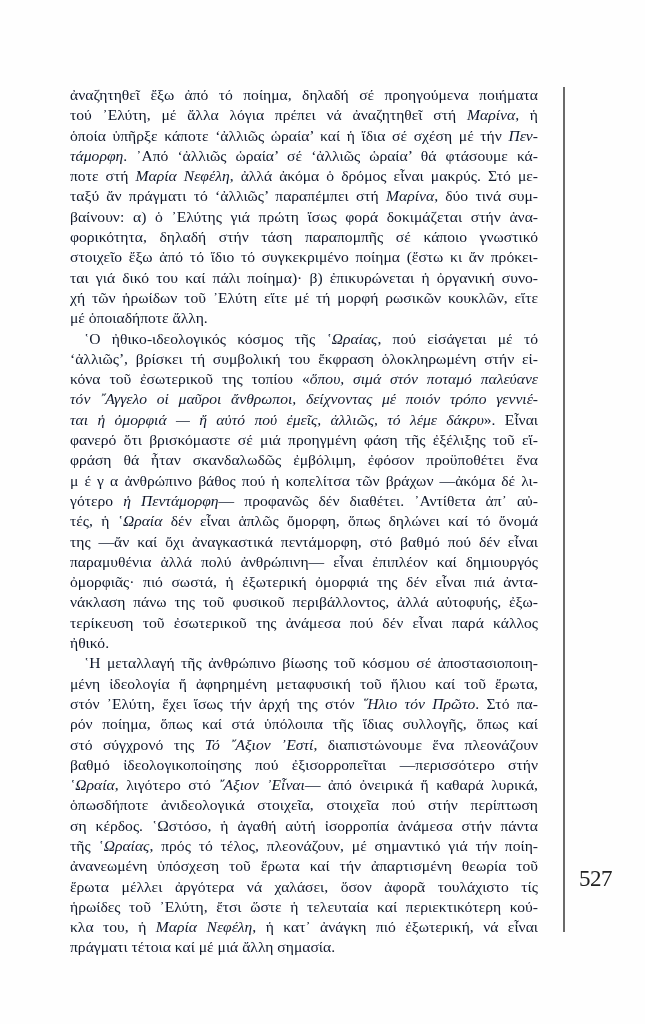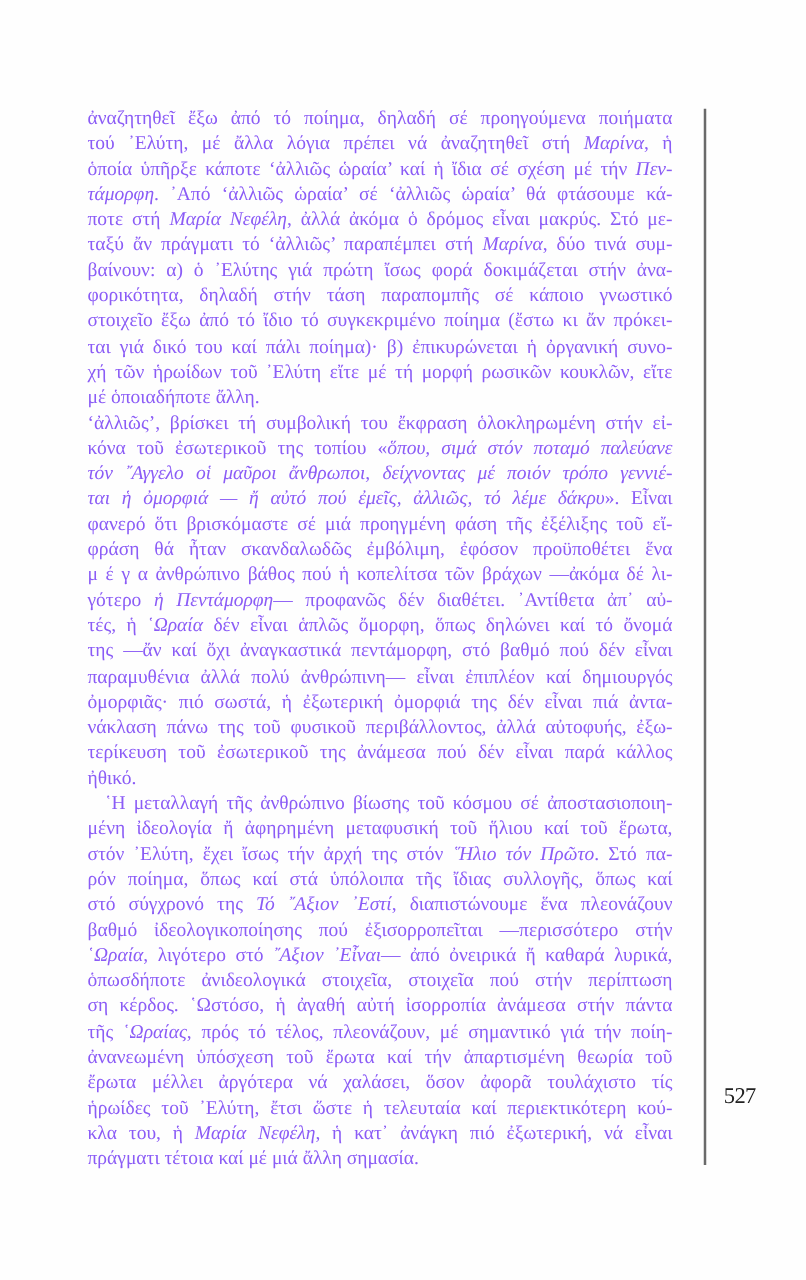--- a/index.html
+++ b/index.html
@@ -4,51 +4,52 @@
 <style>
   html, body { margin:0; padding:0; }
   body {
     width:645px; height:1024px; background:#ffffff; position:relative; overflow:hidden;
     font-family:"DejaVu Serif","Liberation Serif",serif; color:#1e1e1e;
   }
   .page { position:absolute; left:0; top:0; width:645px; height:1024px; background:#fefefe; }
   .text-block {
     position:absolute; left:70px; top:85px; width:468px;
     font-family:"Liberation Serif","DejaVu Serif",serif;
-    font-size:15.6px; line-height:20.3px; color:#8b5cf6;
+    font-size:15.6px; line-height:20.3px; color:#0f172a;
   }
   .line { display:block; white-space:nowrap; text-align:justify; text-align-last:justify; height:20.3px; }
   .line.last { text-align-last:left; }
   .line.indent { padding-left:14px; }
   .rule {
     position:absolute; left:563px; top:87px; width:2px; height:845px; background:#6a6a6a;
   }
   .page-number {
     position:absolute; left:579px; top:866px;
-    font-family:"Liberation Serif","DejaVu Serif",serif; font-size:18px; color:#222; letter-spacing:-0.5px;
+    font-family:"Liberation Serif","DejaVu Serif",serif; font-size:23px; color:#222; letter-spacing:-0.5px;
   }
   i { }
 </style>
 </head>
 <body>
 
 <div class="page">
   <div class="text-block" id="text-block">
       <span class="line"><span>ἀναζητηθεῖ ἔξω ἀπό τό ποίημα, δηλαδή σέ προηγούμενα ποιήματα</span></span>
       <span class="line"><span>τού ᾿Ελύτη, μέ ἄλλα λόγια πρέπει νά ἀναζητηθεῖ στή </span><i>Μαρίνα</i><span>, ἡ</span></span>
       <span class="line"><span>ὁποία ὑπῆρξε κάποτε ‘ἀλλιῶς ὡραία’ καί ἡ ἴδια σέ σχέση μέ τήν </span><i>Πεν-</i></span>
       <span class="line"><i>τάμορφη</i><span>. ᾿Από ‘ἀλλιῶς ὡραία’ σέ ‘ἀλλιῶς ὡραία’ θά φτάσουμε κά-</span></span>
       <span class="line"><span>ποτε στή </span><i>Μαρία Νεφέλη</i><span>, ἀλλά ἀκόμα ὁ δρόμος εἶναι μακρύς. Στό με-</span></span>
       <span class="line"><span>ταξύ ἄν πράγματι τό ‘ἀλλιῶς’ παραπέμπει στή </span><i>Μαρίνα</i><span>, δύο τινά συμ-</span></span>
       <span class="line"><span>βαίνουν: α) ὁ ᾿Ελύτης γιά πρώτη ἴσως φορά δοκιμάζεται στήν ἀνα-</span></span>
       <span class="line"><span>φορικότητα, δηλαδή στήν τάση παραπομπῆς σέ κάποιο γνωστικό</span></span>
       <span class="line"><span>στοιχεῖο ἔξω ἀπό τό ἴδιο τό συγκεκριμένο ποίημα (ἔστω κι ἄν πρόκει-</span></span>
       <span class="line"><span>ται γιά δικό του καί πάλι ποίημα)· β) ἐπικυρώνεται ἡ ὀργανική συνο-</span></span>
       <span class="line"><span>χή τῶν ἡρωίδων τοῦ ᾿Ελύτη εἴτε μέ τή μορφή ρωσικῶν κουκλῶν, εἴτε</span></span>
       <span class="line last"><span>μέ ὁποιαδήποτε ἄλλη.</span></span>
+      <span class="line indent"><span>῾Ο ἠθικο-ιδεολογικός κόσμος τῆς </span><i>῾Ωραίας</i><span>, πού εἰσάγεται μέ τό</span></span>
       <span class="line"><span>‘ἀλλιῶς’, βρίσκει τή συμβολική του ἔκφραση ὁλοκληρωμένη στήν εἰ-</span></span>
       <span class="line"><span>κόνα τοῦ ἐσωτερικοῦ της τοπίου «</span><i>ὅπου, σιμά στόν ποταμό παλεύανε</i></span>
       <span class="line"><i>τόν ῎Αγγελο οἱ μαῦροι ἄνθρωποι, δείχνοντας μέ ποιόν τρόπο γεννιέ-</i></span>
       <span class="line"><i>ται ἡ ὀμορφιά — ἤ αὐτό πού ἐμεῖς, ἀλλιῶς, τό λέμε δάκρυ</i><span>». Εἶναι</span></span>
       <span class="line"><span>φανερό ὅτι βρισκόμαστε σέ μιά προηγμένη φάση τῆς ἐξέλιξης τοῦ εἴ-</span></span>
       <span class="line"><span>φράση θά ἦταν σκανδαλωδῶς ἐμβόλιμη, ἐφόσον προϋποθέτει ἕνα</span></span>
       <span class="line"><span>μ έ γ α ἀνθρώπινο βάθος πού ἡ κοπελίτσα τῶν βράχων —ἀκόμα δέ λι-</span></span>
       <span class="line"><span>γότερο </span><i>ἡ Πεντάμορφη</i><span>— προφανῶς δέν διαθέτει. ᾿Αντίθετα ἀπ᾿ αὐ-</span></span>
       <span class="line"><span>τές, ἡ </span><i>῾Ωραία</i><span> δέν εἶναι ἁπλῶς ὄμορφη, ὅπως δηλώνει καί τό ὄνομά</span></span>
       <span class="line"><span>της —ἄν καί ὄχι ἀναγκαστικά πεντάμορφη, στό βαθμό πού δέν εἶναι</span></span>

